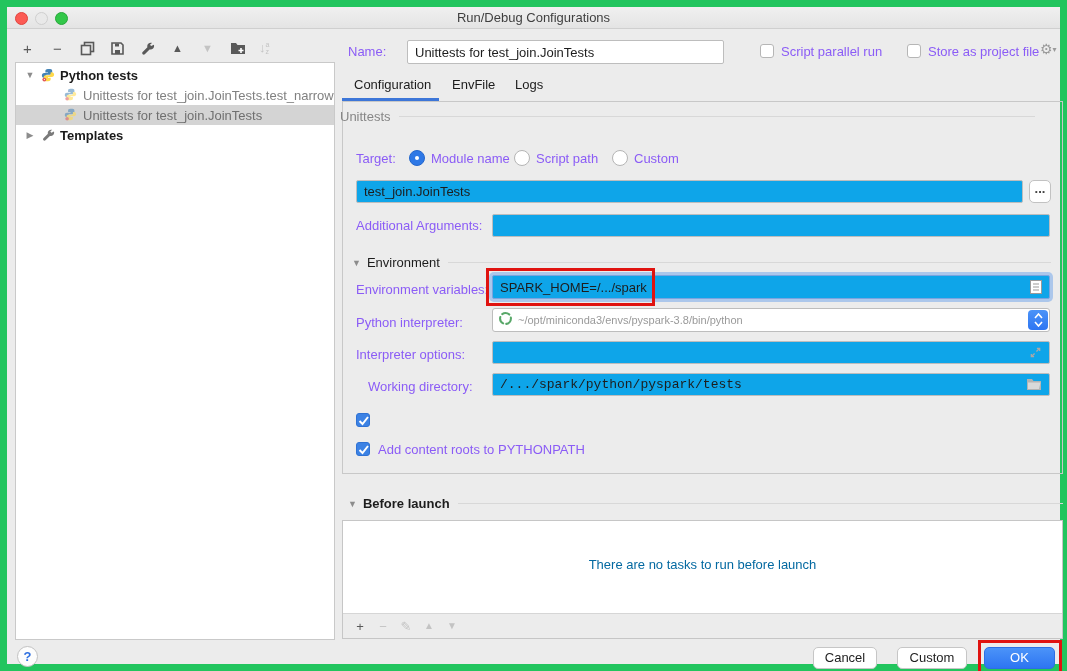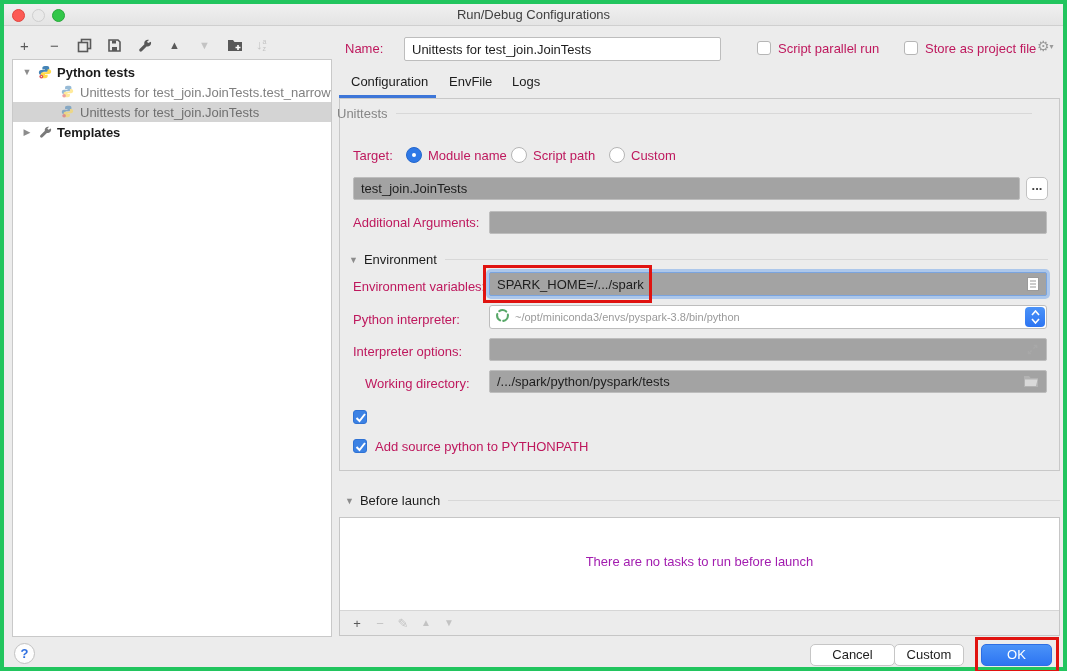--- a/index.html
+++ b/index.html
@@ -5,21 +5,21 @@
   * { box-sizing: border-box; margin: 0; padding: 0; }
   html,body { width:1067px; height:671px; }
   body {
     font-family: "Liberation Sans", sans-serif;
     font-size: 13px;
     color: #1d1d1d;
     background: #ececec;
     position: relative;
     overflow: hidden;
   }
-  #app { position:absolute; inset:0; border:4px solid #22c55e; }
+  #app { position:absolute; inset:0; border:7px solid #22c55e; }
 
   
   .titlebar { position:absolute; top:0; left:0; right:0; height:22px;
     background:linear-gradient(#f0f0f0,#e4e4e4); border-bottom:1px solid #cfcfcf; }
   .title { position:absolute; left:0; right:0; top:0; line-height:22px;
     text-align:center; color:#3f3f3f; }
   .light { position:absolute; top:5px; width:13px; height:13px; border-radius:50%; }
   .light.red   { left:8px;  background:#fc5a54; border:1px solid #e0443e; }
   .light.dim   { left:28px; background:#e9e9e9; border:1px solid #cfcfcf; }
   .light.green { left:48px; background:#32c749; border:1px solid #27a73a; }
@@ -47,22 +47,22 @@
   .sel { background:#d4d4d4; }
   .icon14 { width:14px; height:14px; flex:0 0 14px; }
   .fade { opacity:.55; }
 
   
   .helpbtn { position:absolute; left:10px; top:639px; width:21px; height:21px;
     border-radius:50%; background:#fdfdfd; border:1px solid #c2c2c2; color:#2e6fe0;
     font-weight:bold; text-align:center; line-height:19px; font-size:13px; }
 
   
-  .lab { position:absolute; color:#be185d; }
-  .field { position:absolute; background:#a3a3a3; border:1px solid #bdbdbd; border-radius:2px;
+  .lab { position:absolute; color:#8b5cf6; }
+  .field { position:absolute; background:#0ea5e9; border:1px solid #bdbdbd; border-radius:2px;
     height:23px; display:flex; align-items:center; padding:0 7px; overflow:hidden; }
   .field .ftext { white-space:nowrap; overflow:hidden; }
 
   
   .nameinput { position:absolute; left:400px; top:33px; width:317px; height:24px;
     background:#fff; border:1px solid #bdbdbd; border-radius:2px; padding:0 7px;
     font:13px "Liberation Sans", sans-serif; color:#1d1d1d; }
   .cbx { position:absolute; width:14px; height:14px; background:#fff;
     border:1px solid #b6b6b6; border-radius:3px; }
   .cbx.on { background:#3c82e4; border-color:#2f72d4; }
@@ -109,21 +109,21 @@
   .stepper { position:absolute; right:1px; top:1px; width:20px; height:20px;
     background:linear-gradient(#4b93f8,#2d75f2); border-radius:4px; display:flex;
     flex-direction:column; align-items:center; justify-content:center; gap:2px; }
 
   
   .pcb-label { position:absolute; left:371px; }
 
   
   .blbox { position:absolute; left:335px; top:513px; width:721px; height:119px;
     border:1px solid #c6c6c6; background:#fff; }
-  .blempty { position:absolute; left:0; right:0; top:36px; text-align:center; color:#a21caf; }
+  .blempty { position:absolute; left:0; right:0; top:36px; text-align:center; color:#0369a1; }
   .blbar { position:absolute; left:0; right:0; bottom:0; height:25px; background:#ececec;
     border-top:1px solid #d6d6d6; display:flex; align-items:center; gap:9px; padding-left:10px; }
   .blbar .tbi { width:14px; height:14px; font-size:13px; }
 
   
   .btn { position:absolute; top:640px; height:22px; background:#fff;
     border:1px solid #c6c6c6; border-radius:5px; text-align:center; line-height:20px;
     color:#1d1d1d; }
   .btn.primary { background:linear-gradient(#4b93f8,#2d75f2); border-color:#2d6fe4; color:#fff; }
 </style>
@@ -305,58 +305,58 @@
   <div class="lab" style="left:349px; top:340px;">Interpreter options:</div>
   <div class="field" style="left:485px; top:334px; width:558px;">
     <span class="rowicon">
       <svg width="13" height="13" viewBox="0 0 14 14">
           <path d="M8.5 2.5h3v3M5.5 11.5h-3v-3M11.5 2.5L8 6M2.5 11.5L6 8" fill="none" stroke="#a8a8a8" stroke-width="1.4"></path>
         </svg>
     </span>
   </div>
 
   <div class="lab" style="left:349px; top:372px;margin-left:12px;">Working directory:</div>
-  <div class="field" style="left:485px; top:366px; width:558px;">
+  <div class="field" style="left:485px; top:366px; width:558px;font-family:Liberation Mono, monospace;">
     <span class="ftext">/.../spark/python/pyspark/tests</span>
     <span class="rowicon">
       <svg width="16" height="13" viewBox="0 0 16 13">
           <path fill="#b3b3b3" d="M1 1h5l1.5 2H15v9H1z"></path>
           <path fill="#fff" d="M2 4.5h12.5L13 11H2z" opacity=".5"></path>
         </svg>
     </span>
   </div>
 
   <div class="cbx on" style="left:349px; top:406px;">
     <svg width="12" height="10" viewBox="0 0 12 10">
         <path d="M1.5 5l3 3 5.5-7" fill="none" stroke="#fff" stroke-width="2"></path>
       </svg>
   </div>
   <div class="cbx on" style="left:349px; top:435px;">
     <svg width="12" height="10" viewBox="0 0 12 10">
         <path d="M1.5 5l3 3 5.5-7" fill="none" stroke="#fff" stroke-width="2"></path>
       </svg>
   </div>
-  <div class="pcb-label lab" style="top:435px;">Add source python to PYTHONPATH</div>
+  <div class="pcb-label lab" style="top:435px;">Add content roots to PYTHONPATH</div>
 
   <div class="grp" style="left:341px; top:489px; width:715px;">
     <span class="coll">▼</span>
-    <span class="gdark" style="font-weight:normal;">Before launch</span>
+    <span class="gdark" style="font-weight:bold;">Before launch</span>
     <span class="hline" style="flex:1; margin-left:8px;"></span>
   </div>
   <div class="blbox">
     <div class="blempty">There are no tasks to run before launch</div>
     <div class="blbar">
       <div class="tbi">+</div>
       <div class="tbi dis">−</div>
       <div class="tbi dis">✎</div>
       <div class="tbi tri dis" style="font-size:10px;">▲</div>
       <div class="tbi tri dis" style="font-size:10px;">▼</div>
     </div>
   </div>
 
-  <div class="btn" style="left:806px; width:85px;">Cancel</div>
+  <div class="btn" style="left:806px; width:64px;">Cancel</div>
   <div class="btn" style="left:890px; width:70px;">Custom</div>
   <div class="btn primary" style="left:977px; width:71px;">OK</div>
 
   <div class="redbox" style="left:479px; top:261px; width:169px; height:38px;"></div>
   <div class="redbox" style="left:971px; top:633px; width:84px; height:36px;"></div>
 
 </div>
 
 </body></html>

